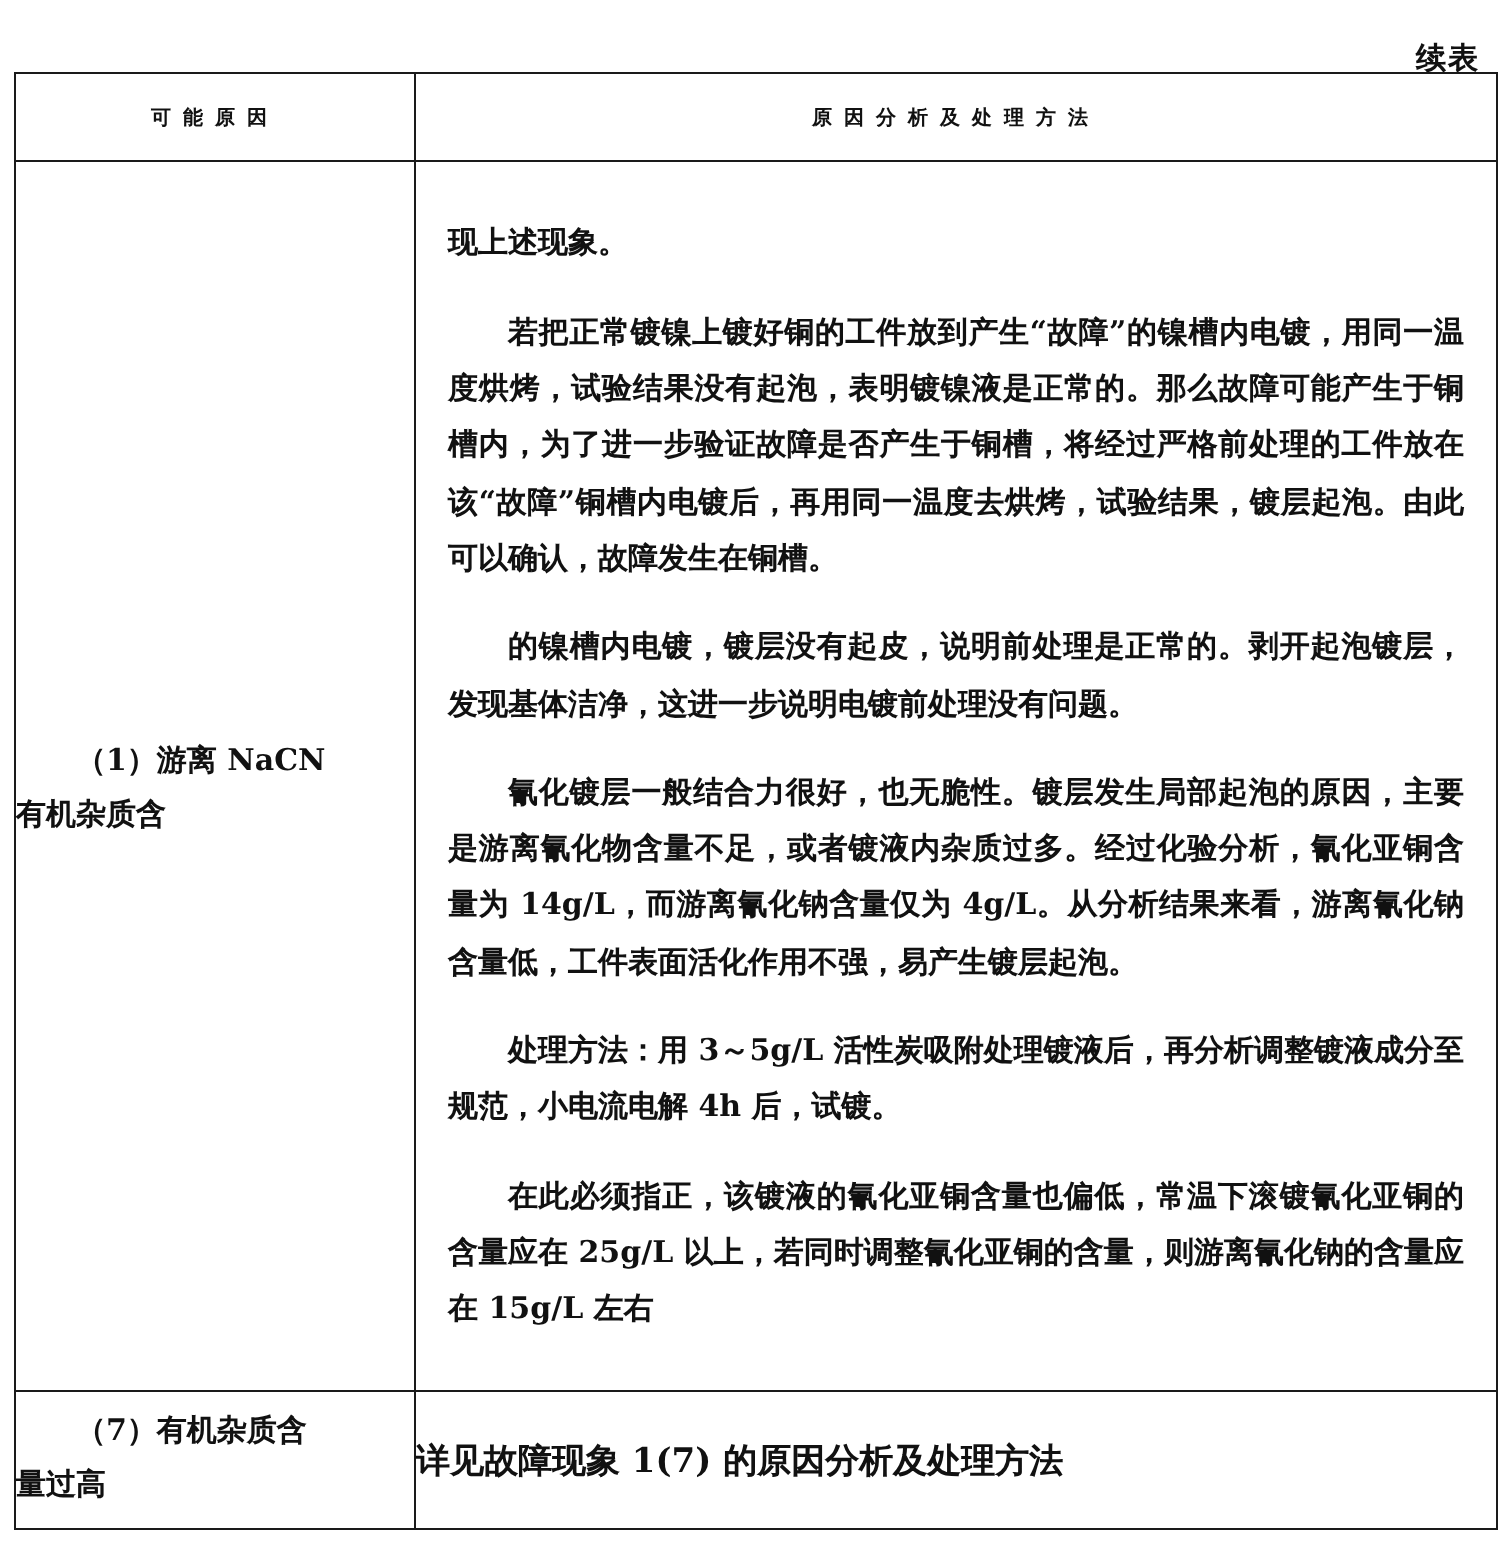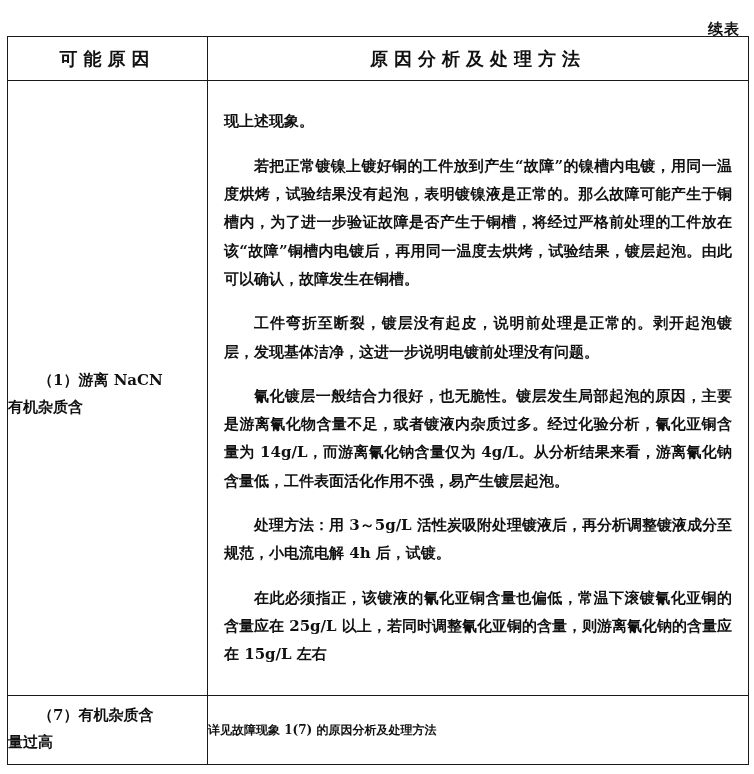--- a/index.html
+++ b/index.html
@@ -21,21 +21,21 @@
   table.main td, table.main th {
     border: 1.5px solid #1a1a1a;
     padding: 0;
     vertical-align: middle;
   }
   table.main tr { }
   col.c1 { width: 200px; }
   col.c2 { width: 541px; }
   th.head {
     height: 43px;
-    font-size: 18px;
+    font-size: 10px;
     font-weight: bold;
     letter-spacing: 6px;
     text-align: center;
   }
   td.cause {
     font-size: 15px;
     font-weight: bold;
     line-height: 27px;
     padding: 0 8px 0 6px;
     text-align: left;
@@ -46,21 +46,21 @@
     font-weight: bold;
     line-height: 28.3px;
     padding: 4px 10px 8px 12px;
     text-align: justify;
     text-align-last: left;
   }
   td.analysis p { margin: 16px; }
   td.analysis p.ind { text-indent: 30px; }
   td.analysis .kw { font-weight: 700; }
   td.ref {
-    font-size: 12px;
+    font-size: 17px;
     font-weight: bold;
     padding-left: 48px;
     height: 68px;
   }
 </style>
 </head>
 <body>
 
 <div class="continued">续表</div>
 
@@ -79,21 +79,21 @@
     <tr style="height:615px;">
       <td class="cause">
         <div style="padding-top:12px;">
           <span class="indent"></span><span>（1）游离 NaCN</span><br>
           <span>有机杂质含</span>
         </div>
       </td>
       <td class="analysis">
         <p>现上述现象。</p>
         <p class="ind">若把正常镀镍上镀好铜的工件放到产生“故障”的镍槽内电镀，用同一温度烘烤，试验结果没有起泡，表明镀镍液是正常的。那么故障可能产生于铜槽内，为了进一步验证故障是否产生于铜槽，将经过严格前处理的工件放在该“故障”铜槽内电镀后，再用同一温度去烘烤，试验结果，镀层起泡。由此可以确认，故障发生在铜槽。</p>
-        <p class="ind">工件弯折至断裂，镀层没有起皮，说明前处理是正常的。剥开起泡镀层，发现基体洁净，这进一步说明电镀前处理没有问题。</p>
+        <p class="ind">的镍槽内电镀，镀层没有起皮，说明前处理是正常的。剥开起泡镀层，发现基体洁净，这进一步说明电镀前处理没有问题。</p>
         <p class="ind">氰化镀层一般结合力很好，也无脆性。镀层发生局部起泡的原因，主要是游离氰化物含量不足，或者镀液内杂质过多。经过化验分析，氰化亚铜含量为 14g/L，而游离氰化钠含量仅为 4g/L。从分析结果来看，游离氰化钠含量低，工件表面活化作用不强，易产生镀层起泡。</p>
         <p class="ind"><span class="kw">处理方法：</span><span>用 3～5g/L 活性炭吸附处理镀液后，再分析调整镀液成分至规范，小电流电解 4h 后，试镀。</span></p>
         <p class="ind">在此必须指正，该镀液的氰化亚铜含量也偏低，常温下滚镀氰化亚铜的含量应在 25g/L 以上，若同时调整氰化亚铜的含量，则游离氰化钠的含量应在 15g/L 左右</p>
       </td>
     </tr>
     <tr>
       <td class="cause">
         <div style="padding:4px 0 6px 0;">
           <span class="indent"></span><span>（7）有机杂质含</span><br>
           <span>量过高</span>

